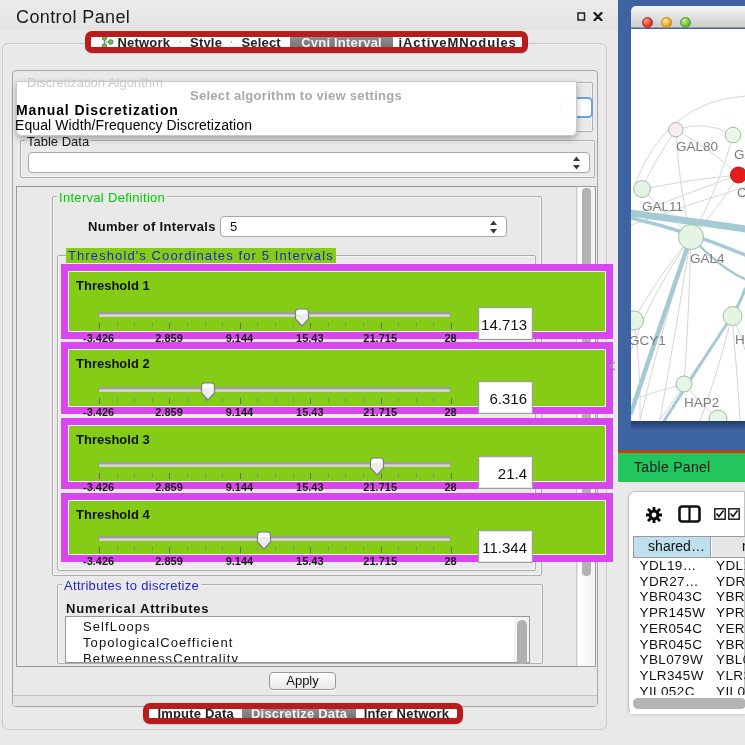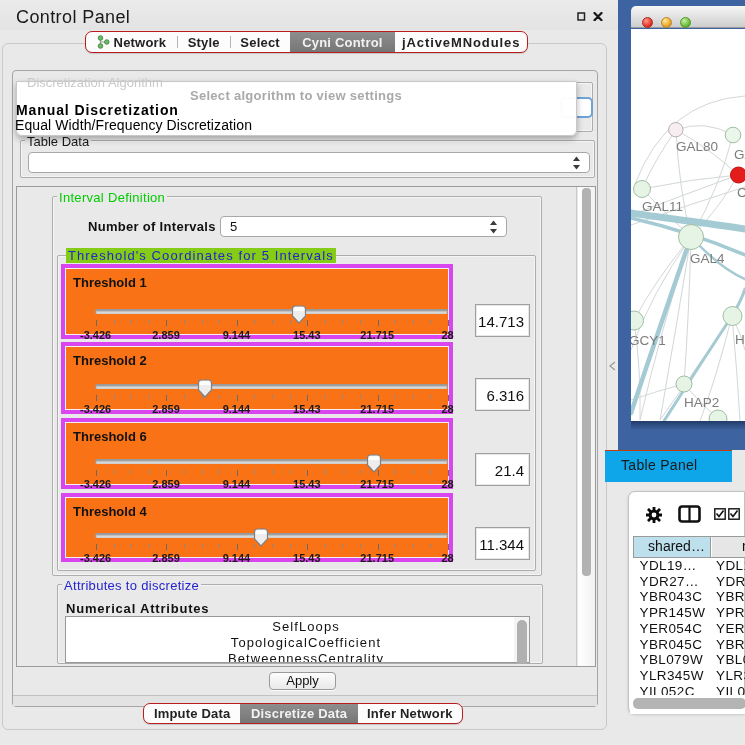--- a/index.html
+++ b/index.html
@@ -3,55 +3,55 @@
 <meta charset="utf-8">
 <style>
 * { margin:0; padding:0; box-sizing:border-box; }
 html,body { width:745px; height:745px; overflow:hidden; }
 body { font-family:"Liberation Sans", sans-serif; background:#e9e9e9; position:relative; }
 .abs { position:absolute; }
 
 #titlebar { left:0; top:0; width:618px; height:30px; background:linear-gradient(#ebebeb,#e3e3e3); }
 #titlebar .t { left:16px; top:6.5px; font-size:18px; letter-spacing:0.4px; color:#1a1a1a; }
 
-.tabbar { z-index:5; background:#fcfcfc; border:1px solid #b91c1c; border-radius:7px; display:flex; align-items:stretch; overflow:hidden; box-shadow:0 1px 1px rgba(0,0,0,0.15); }
+.tabbar { z-index:5; background:#fcfcfc; border:6px solid #b91c1c; border-radius:7px; display:flex; align-items:stretch; overflow:hidden; box-shadow:0 1px 1px rgba(0,0,0,0.15); }
 .tab { display:flex; align-items:center; padding:0 13px; font-size:13px; font-weight:bold; letter-spacing:0.2px; color:#222; position:relative; white-space:nowrap; }
 .tab.sel { background:linear-gradient(#8e8e8e,#767676); color:#f2f2f2; }
 .tabdiv { width:1px; background:#b5b5b5; margin:4px 0; }
 
 #contentpanel { left:12px; top:70px; width:586px; height:637px; border:1px solid #a6a6a6; border-radius:4px; background:#e9e9e9; }
 
 .group { position:absolute; border:1px solid #adadad; border-radius:2px; box-shadow:inset 0 0 0 1px #f5f5f5; }
 .gtitle { position:absolute; font-size:13px; color:#1a1a1a; background:transparent; padding:0 2px; }
 
 .combo { position:absolute; background:#ffffff; border:1px solid #a8a8a8; border-radius:4px; font-size:13px; color:#111; display:flex; align-items:center; }
 .combo .cv { padding-left:9px; }
 .stepper { position:absolute; right:8px; top:50%; transform:translateY(-50%); width:9px; height:14px; }
 
-.tbox { position:absolute; left:61px; width:392px; border:4px solid #d946ef; box-shadow:inset 0 0 0 1px #f2f2f2; background:#f97316; }
+.tbox { position:absolute; left:61px; width:552px; border:7px solid #d946ef; box-shadow:inset 0 0 0 1px #f2f2f2; background:#84cc16; }
 .tbox .tt { position:absolute; left:8px; top:7px; font-size:13px; font-weight:bold; color:#111; }
 .groove { position:absolute; left:30px; width:353px; height:5px; border-radius:3px; background:linear-gradient(#8f8f8f,#c6c6c6 55%,#e2e2e2); border:1px solid #9a9a9a; border-bottom-color:#cfcfcf; }
 .ticks-min { position:absolute; left:30.5px; width:354px; height:4px; background:repeating-linear-gradient(90deg,#8a8a8a 0 1px,transparent 1px 17.6px); }
 .ticks-maj { position:absolute; left:30.5px; width:354px; height:6px; background:repeating-linear-gradient(90deg,#6a6a6a 0 1px,transparent 1px 70.4px); }
 .slab { position:absolute; transform:translateX(-50%); font-size:11px; font-weight:bold; color:#1a1a1a; }
 .vbox { position:absolute; left:409.5px; width:55.5px; height:33px; background:#fff; border:1px solid #9f9f9f; box-shadow:inset 0 0 0 1px #e8e8e8; font-size:15px; color:#111; text-align:right; padding:8px 5px 0 0; }
 .thumb { position:absolute; width:17px; height:19px; transform:translateX(-50%); }
 
 #attrlist { left:65px; top:616px; width:465px; height:47px; background:#fff; border:1px solid #989898; font-size:13px; letter-spacing:1.1px; color:#111; overflow:hidden; }
-#attrlist div { padding-left:17px; height:16px; line-height:16px;text-align:center; }
+#attrlist div { padding-left:17px; height:16px; line-height:16px; }
 
 #applybtn { left:269px; top:672px; width:67px; height:18px; background:linear-gradient(#fdfdfd,#e9e9e9); border:1px solid #9a9a9a; border-radius:4px; font-size:13px; color:#111; text-align:center; line-height:16px; box-shadow:0 1px 0 rgba(255,255,255,0.8); }
 
 #desktop { left:618px; top:0; width:127px; height:450px; background:#3d64a1; }
 #netwin { left:631px; top:6px; width:114px; height:415px; }
 #nettitle { left:0; top:0; width:114px; height:22px; background:linear-gradient(#f7f7f7,#cdcdcd); border-top-left-radius:5px; border-bottom:1px solid #9a9a9a; }
 .light { position:absolute; top:11px; width:11px; height:11px; border-radius:50%; }
 #netcanvas { left:0; top:23px; width:137px; height:392px; background:#ffffff; overflow:hidden; }
 #netshadow { left:631px; top:421px; width:114px; height:9px; background:linear-gradient(rgba(10,25,60,0.55),rgba(40,70,130,0.05)); }
-#tpbar { left:605px; top:450px; width:127px; height:32px; background:#0ea5e9; border-top:1px solid #c2410c; }
+#tpbar { left:618px; top:450px; width:127px; height:32px; background:#22c55e; border-top:3px solid #c2410c; }
 #tpbar .t { left:16px; top:6px; font-size:14px; letter-spacing:0.3px; color:#1a1a1a; }
 #tablewin { left:628px; top:491px; width:117px; height:223px; background:#fff; border:1px solid #c2c2c2; border-radius:7px 0 0 7px; box-shadow:0 1px 3px rgba(0,0,0,0.15); }
 .trow { position:absolute; left:4px; width:113px; height:16.2px; font-size:13.5px; letter-spacing:0.4px; color:#111; }
 .trow .c1 { position:absolute; left:6.5px; }
 .trow .c2 { position:absolute; left:83px; }
 </style>
 </head>
 <body>
 
 <div class="abs" id="titlebar">
@@ -67,21 +67,21 @@
   <div class="tab" style="width:91px;justify-content:center;padding:0"><svg width="13" height="14" viewBox="0 0 13 14" style="margin-right:4px">
         <path d="M3.5 3 L3.5 11 M3.5 7 L9.5 7" stroke="#9a9a9a" stroke-width="1.2" fill="none"></path>
         <circle cx="3.5" cy="3" r="2.3" fill="#6cb86c" stroke="#3f8a3f" stroke-width="0.9"></circle>
         <circle cx="3.5" cy="11" r="2.3" fill="#6cb86c" stroke="#3f8a3f" stroke-width="0.9"></circle>
         <circle cx="9.8" cy="7" r="2.3" fill="#6cb86c" stroke="#3f8a3f" stroke-width="0.9"></circle>
       </svg>Network</div>
   <div class="tabdiv"></div>
   <div class="tab" style="width:52px;justify-content:center;padding:0">Style</div>
   <div class="tabdiv"></div>
   <div class="tab" style="width:59px;justify-content:center;padding:0">Select</div>
-  <div class="tab sel" style="width:106px;justify-content:center;padding:0">Cyni Control</div>
+  <div class="tab sel" style="width:106px;justify-content:center;padding:0">Cyni Interval</div>
   <div class="tab" style="width:132px;justify-content:center;padding:0;letter-spacing:0.9px">jActiveMNodules</div>
 </div>
 
 <div class="abs" style="left:2px;top:43px;width:605px;height:687px;border:1px solid #c9c9c9;border-radius:6px"></div>
 
 <div class="abs" id="contentpanel"></div>
 <div class="abs" style="left:13px;top:695px;width:584px;height:11px;background:#e3e3e3;border-top:1px solid #c2c2c2"></div>
 
 <div class="group" style="left:20px;top:82px;width:573px;height:50px"></div>
 
@@ -144,21 +144,21 @@
     <span class="slab" style="left:241.8px;top:57.0px">15.43</span>
     <span class="slab" style="left:312.2px;top:57.0px">21.715</span>
     <span class="slab" style="left:382.6px;top:57.0px">28</span>
   <svg class="thumb" style="left:139.7px;top:33.3px" viewBox="0 0 17 19">
       <path d="M2 4 Q2 1 5 1 L12 1 Q15 1 15 4 L15 11 L8.5 18 L2 11 Z" fill="#ededed" stroke="#808080" stroke-width="1.2"></path>
       <path d="M3.2 4 Q3.2 2.2 5 2.2 L12 2.2 Q13.8 2.2 13.8 4 L13.8 6 L3.2 6 Z" fill="#fdfdfd"></path>
     </svg>
   <div class="vbox" style="top:32.0px">6.316</div>
 </div>
 <div class="tbox" style="top:418px;height:70.5px">
-  <div class="tt">Threshold 6</div>
+  <div class="tt">Threshold 3</div>
   <div class="groove" style="top:36.5px"></div>
   <div class="ticks-min" style="top:47.5px"></div>
   <div class="ticks-maj" style="top:47.5px"></div>
   <span class="slab" style="left:30.6px;top:56.0px">-3.426</span>
     <span class="slab" style="left:101.0px;top:56.0px">2.859</span>
     <span class="slab" style="left:171.4px;top:56.0px">9.144</span>
     <span class="slab" style="left:241.8px;top:56.0px">15.43</span>
     <span class="slab" style="left:312.2px;top:56.0px">21.715</span>
     <span class="slab" style="left:382.6px;top:56.0px">28</span>
   <svg class="thumb" style="left:308.7px;top:32.3px" viewBox="0 0 17 19">

